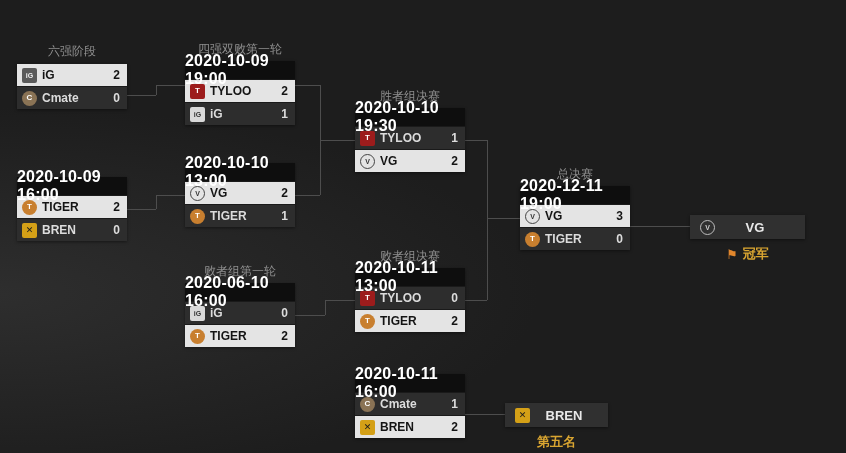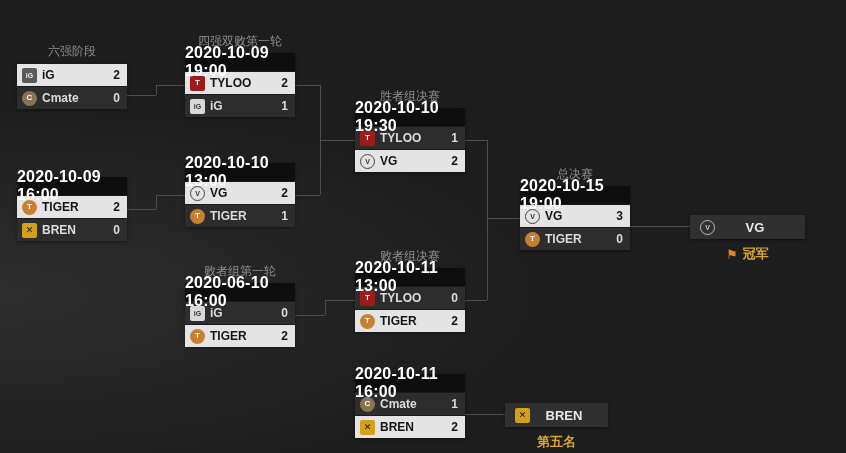--- a/index.html
+++ b/index.html
@@ -120,21 +120,21 @@
       <span class="tname">TIGER</span>
       <span class="score">2</span>
     </div>
     <div class="row">
       <span class="logo lg-bren"></span>
       <span class="tname">BREN</span>
       <span class="score">0</span>
     </div>
   </div>
 
-  <div class="match" style="left:185px;top:53px">
+  <div class="match" style="left:185px;top:61px">
     <div class="round-title">四强双败第一轮</div>
     <div class="date-bar">2020-10-09 19:00</div>
     <div class="row winner">
       <span class="logo lg-tyloo"></span>
       <span class="tname">TYLOO</span>
       <span class="score">2</span>
     </div>
     <div class="row">
       <span class="logo lg-ig"></span>
       <span class="tname">iG</span>
@@ -210,21 +210,21 @@
     </div>
     <div class="row winner">
       <span class="logo lg-bren"></span>
       <span class="tname">BREN</span>
       <span class="score">2</span>
     </div>
   </div>
 
   <div class="match" style="left:520px;top:186px">
     <div class="round-title">总决赛</div>
-    <div class="date-bar">2020-10-15 19:00</div>
+    <div class="date-bar">2020-12-11 19:00</div>
     <div class="row winner">
       <span class="logo lg-vg"></span>
       <span class="tname">VG</span>
       <span class="score">3</span>
     </div>
     <div class="row">
       <span class="logo lg-tiger"></span>
       <span class="tname">TIGER</span>
       <span class="score">0</span>
     </div>

